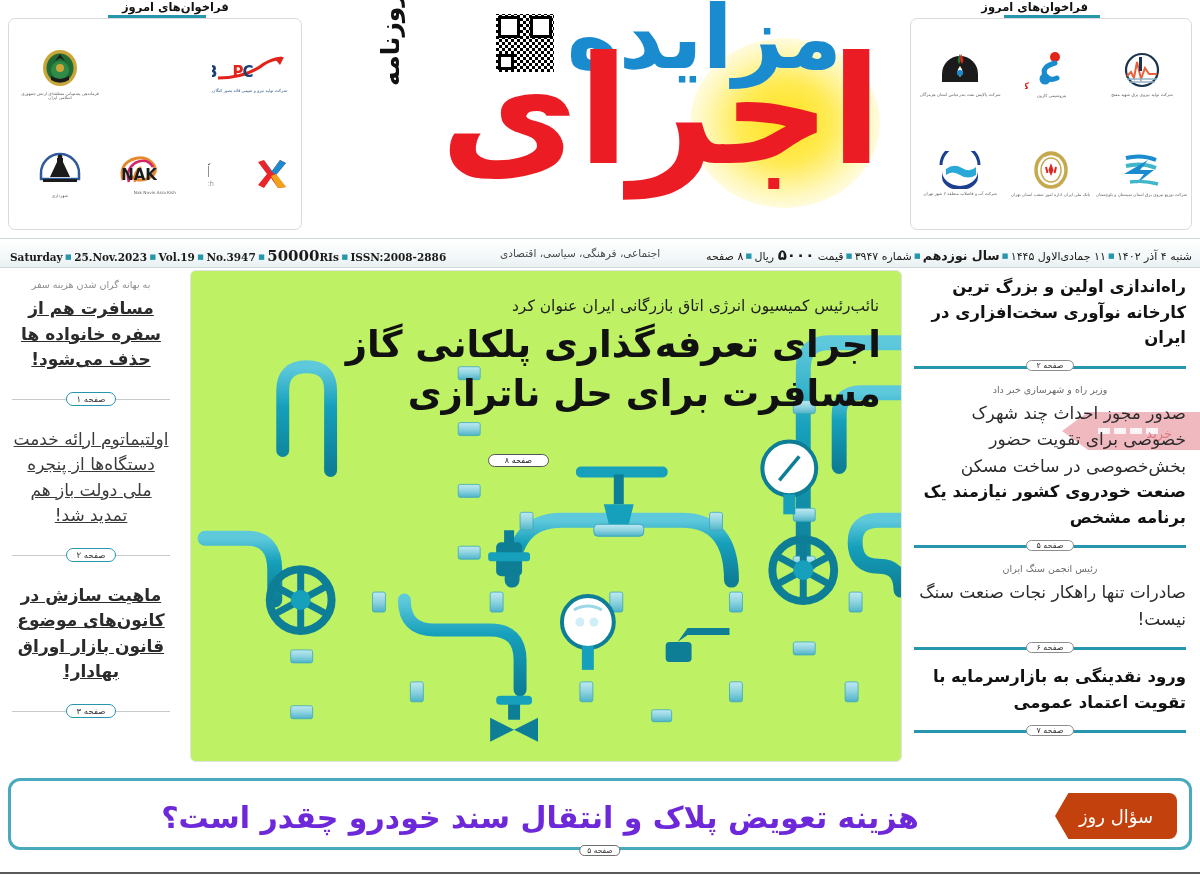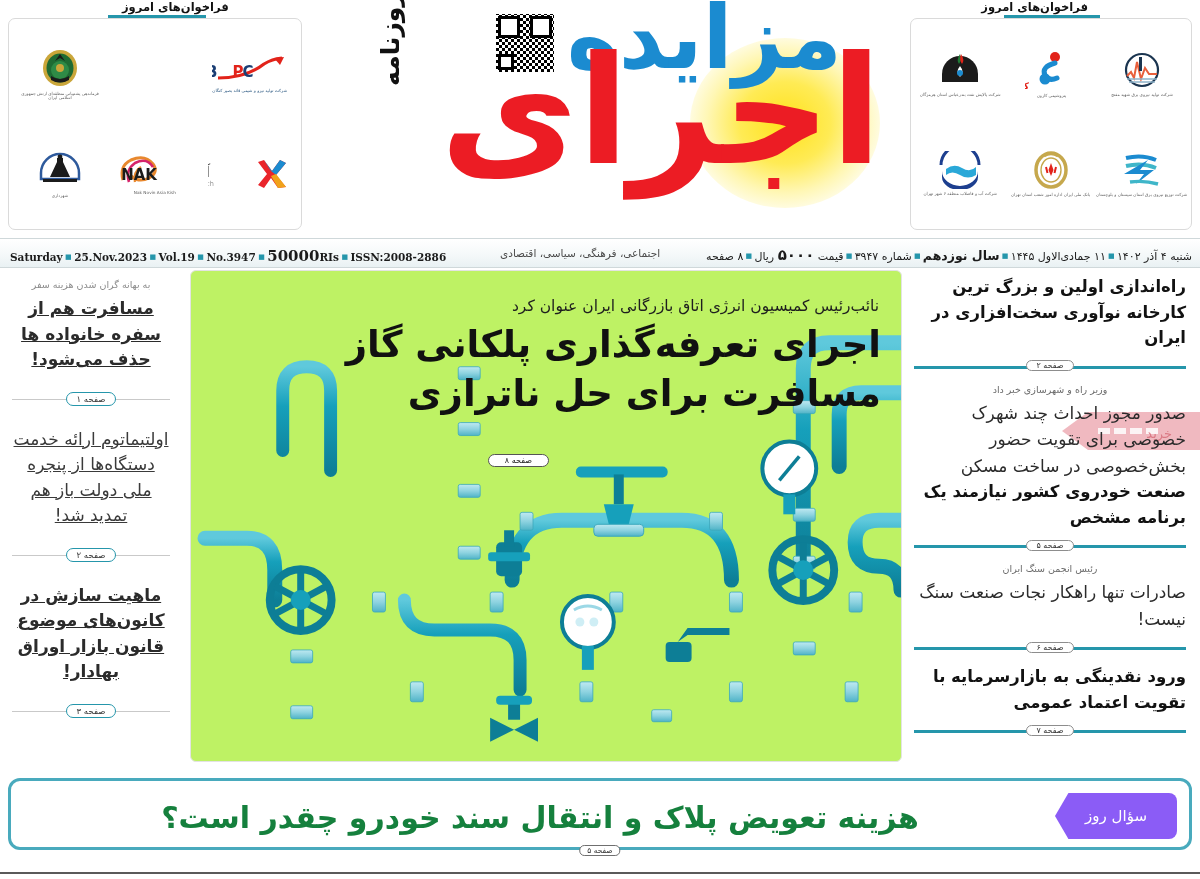--- a/index.html
+++ b/index.html
@@ -267,32 +267,32 @@
   .qbanner {
     position: absolute; left: 8px; top: 778px;
     width: 1184px; height: 72px;
     border: 3px solid #49aabd;
     border-radius: 12px;
     background: #fff;
   }
   .qtag {
     position: absolute; right: 12px; top: 12px;
     width: 122px; height: 46px;
-    background: #8b5cf6;
-    color: #fff; font-size: 15px;
+    background: #c2410c;
+    color: #fff; font-size: 18px;
     display: flex; align-items: center; justify-content: center;
     clip-path: polygon(0% 50%, 11% 0%, 100% 0%, 100% 100%, 11% 100%);
     border-radius: 0 8px 8px 0;
     direction: rtl;
   }
   .qtext {
     position: absolute; right: 150px; top: 12px;
     left: 30px; height: 48px;
     display: flex; align-items: center; justify-content: center;
-    font-size: 30px; font-weight: bold; color: #15803d;
+    font-size: 30px; font-weight: bold; color: #6d28d9;
     direction: rtl; white-space: nowrap;
   }
   .qchip {
     position: absolute; left: 50%; transform: translateX(-50%);
     top: 845px; z-index: 6;
     background: #fff; border: 1px solid #6f6f6f; border-radius: 5px;
     padding: 0px 7px; font-size: 7.5px; color: #333;
   }
   .bottom-rule {
     position: absolute; left: 0; top: 872px;

